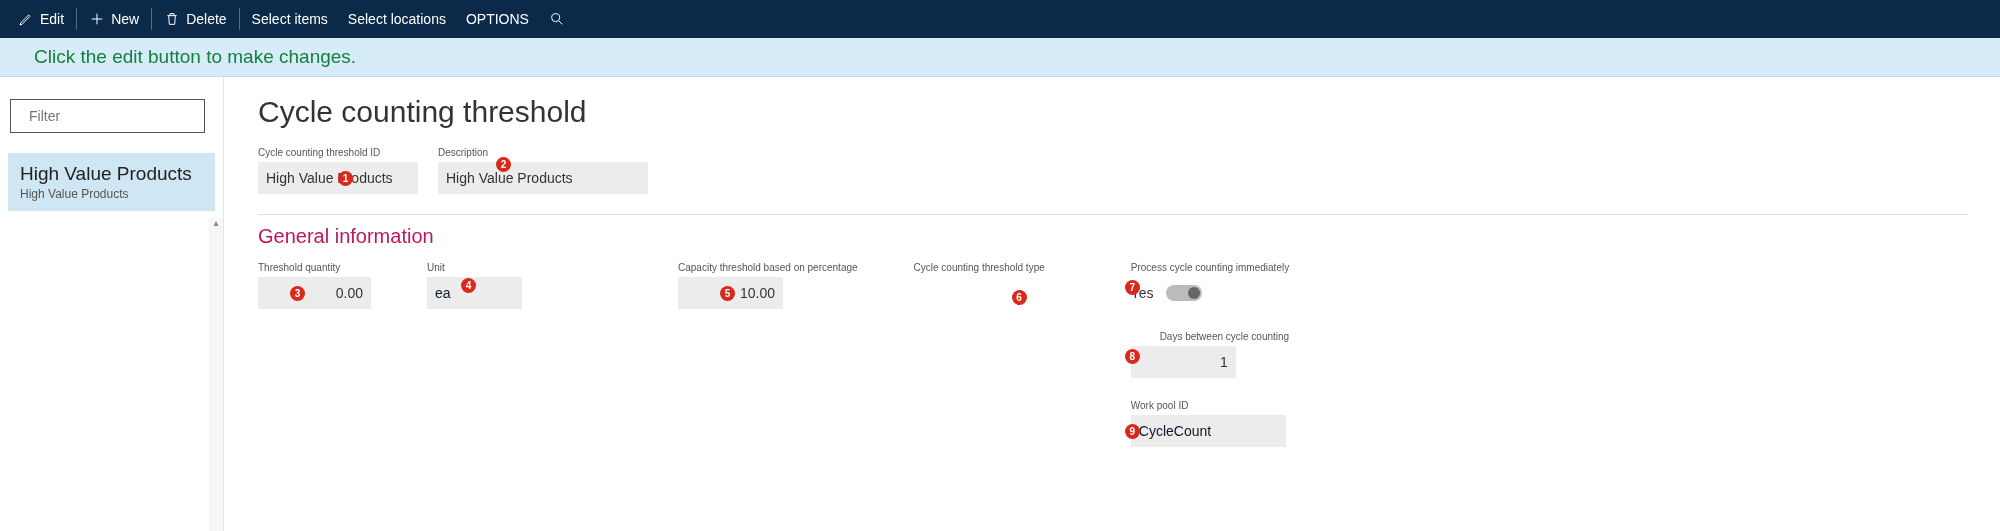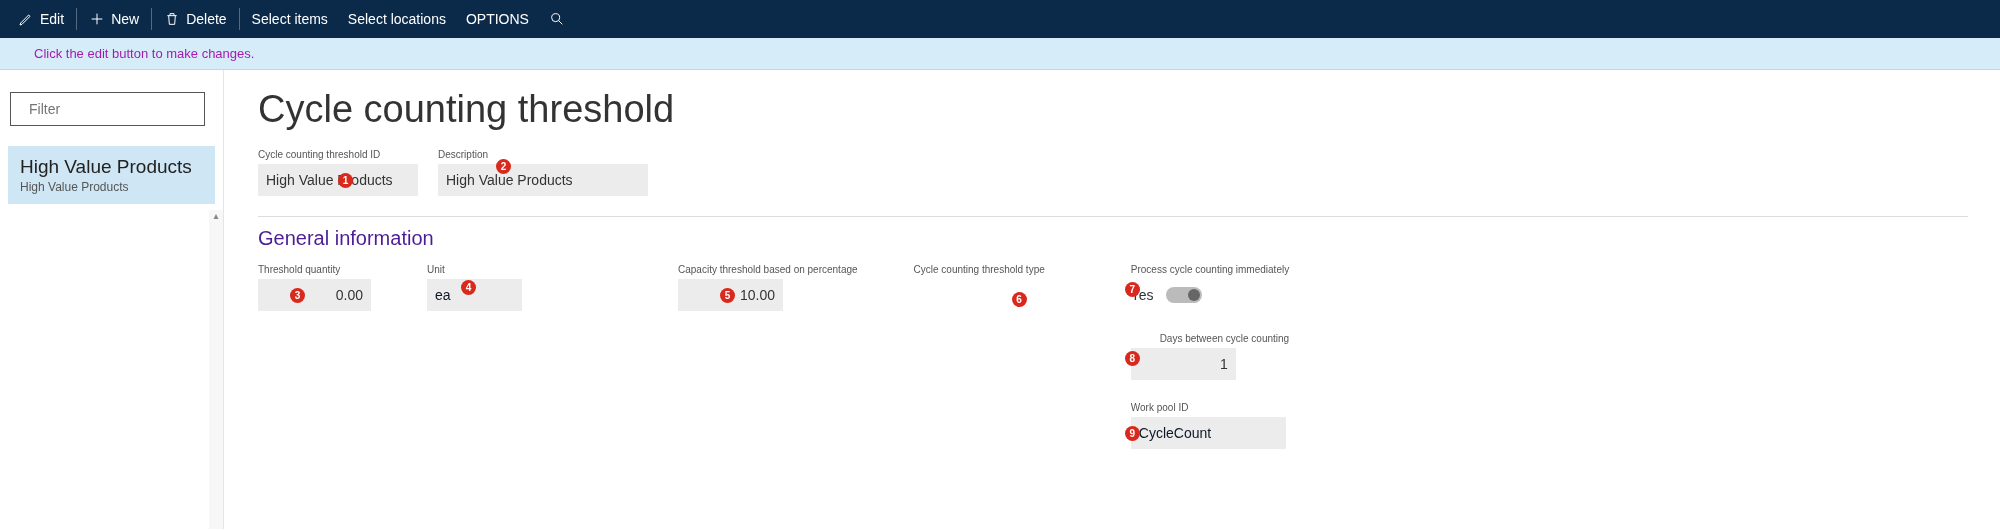--- a/index.html
+++ b/index.html
@@ -24,22 +24,22 @@
     cursor: pointer;
   }
   .toolbar .sep {
     width: 1px; height: 22px; background: rgba(255,255,255,0.3); margin: 0 2px;
   }
   .toolbar svg { width: 16px; height: 16px; stroke: #fff; fill: none; stroke-width: 1.5; }
   .tb-search svg { width: 16px; height: 16px; }
 
   .infobar {
     background: #d6ecf9;
-    color: #a21caf;
-    font-size: 13px;
+    color: #15803d;
+    font-size: 19px;
     padding: 8px 34px;
     border-bottom: 1px solid #bcd9ec;
   }
 
   .main {
     display: flex;
     height: calc(100% - 38px - 34px);
   }
   .left-pane {
     width: 224px;
@@ -75,39 +75,39 @@
   .scroll-gutter .up {
     position: absolute; top: 0; width: 100%; text-align: center; font-size: 10px; color: #888;
   }
 
   .right-pane {
     flex: 1;
     padding: 18px 32px 18px 34px;
     overflow: auto;
   }
   .page-title {
-    font-size: 38px; font-weight: 300; color: #333; margin-bottom: 18px;
+    font-size: 30px; font-weight: 300; color: #333; margin-bottom: 18px;
   }
   .row { display: flex; gap: 20px; }
   .field { display: flex; flex-direction: column; position: relative; }
   .field .lbl { font-size: 10px; color: #555; margin-bottom: 4px; }
   .field .val {
     background: #ececec;
     height: 32px;
     display: flex;
     align-items: center;
     padding: 0 8px;
     font-size: 14px;
     color: #333;
   }
   .field .val.link { color: #0f172a; }
   .field .val.right { justify-content: flex-end; }
 
   .section-title {
-    font-size: 20px; font-weight: 300; color: #4c1d95;
+    font-size: 20px; font-weight: 300; color: #be185d;
     border-top: 1px solid #ddd; margin-top: 20px; padding-top: 10px; margin-bottom: 14px;
   }
 
   .gen-grid {
     display: flex;
     gap: 56px;
     align-items: flex-start;
   }
   .gcol { display: flex; flex-direction: column; gap: 22px; }
   .gcol .field .val { width: 155px; }

